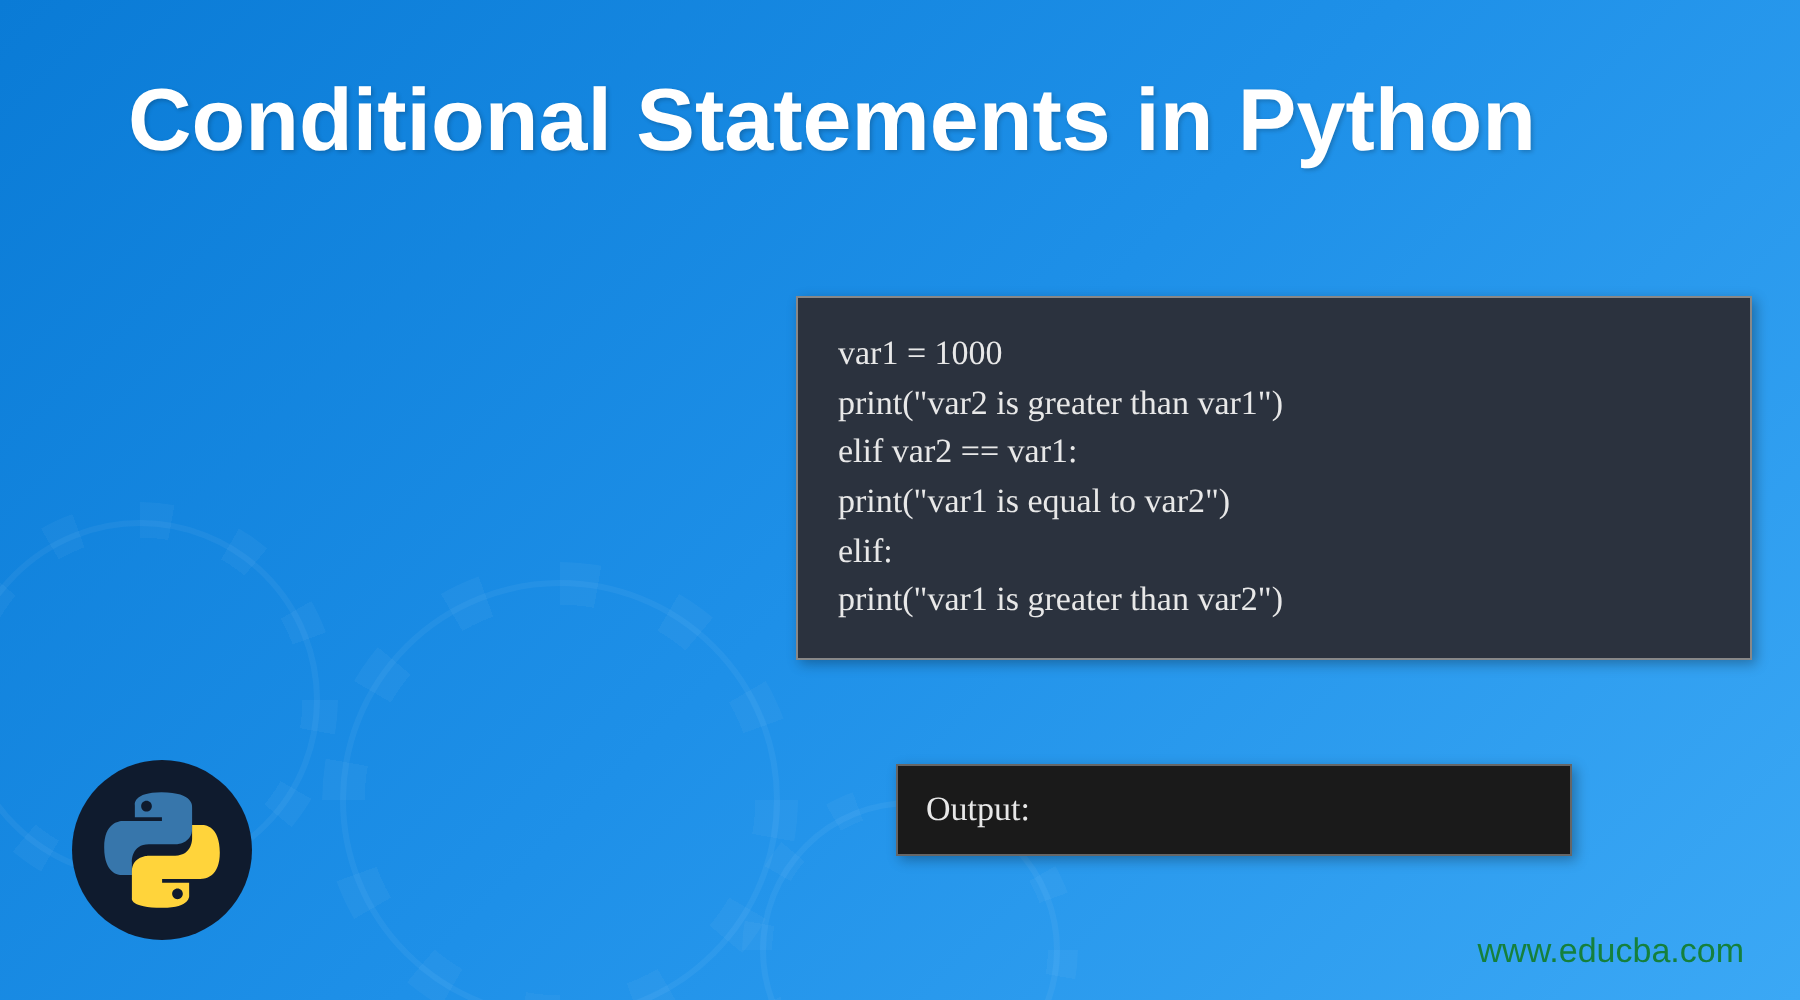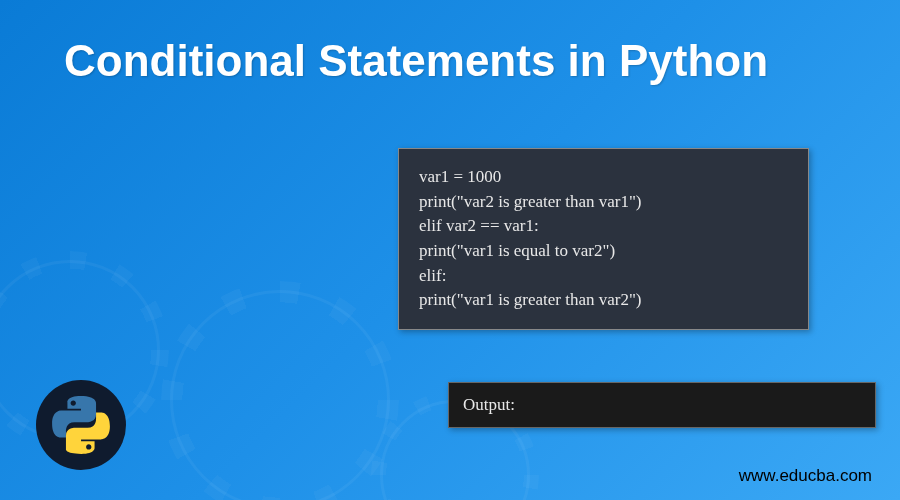--- a/index.html
+++ b/index.html
@@ -37,36 +37,36 @@
     font-size: 44px;
     font-weight: bold;
     line-height: 1.15;
     text-shadow: 1px 1px 2px rgba(0,0,0,0.2);
     margin-left: 28px;
   }
   .code-block {
     position: absolute;
     top: 148px;
     left: 398px;
-    width: 411px;
+    width: 478px;
     background: #2b323e;
     border: 1px solid #888;
     padding: 16px 20px;
     color: #e8e8e8;
     font-family: Georgia, 'Times New Roman', serif;
     font-size: 17px;
     line-height: 1.45;
     box-shadow: 2px 2px 6px rgba(0,0,0,0.3);
   }
   .code-block div { white-space: pre; }
   .output-block {
     position: absolute;
     top: 382px;
     left: 448px;
-    width: 428px;
+    width: 338px;
     background: #1a1a1a;
     border: 1px solid #666;
     padding: 10px 14px;
     color: #e8e8e8;
     font-family: Georgia, 'Times New Roman', serif;
     font-size: 17px;
     line-height: 1.4;
     box-shadow: 2px 2px 6px rgba(0,0,0,0.3);
   }
   .python-logo {
@@ -78,21 +78,21 @@
     background: #0f1b2e;
     border-radius: 50%;
     display: flex;
     align-items: center;
     justify-content: center;
   }
   .footer-url {
     position: absolute;
     bottom: 14px;
     right: 28px;
-    color: #000000;
+    color: #15803d;
     font-size: 17px;
     font-family: Arial, sans-serif;
   }
 </style>
 </head>
 <body>
 
 <div class="gear-bg gear1"></div>
 <div class="gear-bg gear2"></div>
 <div class="gear-bg gear3"></div>

